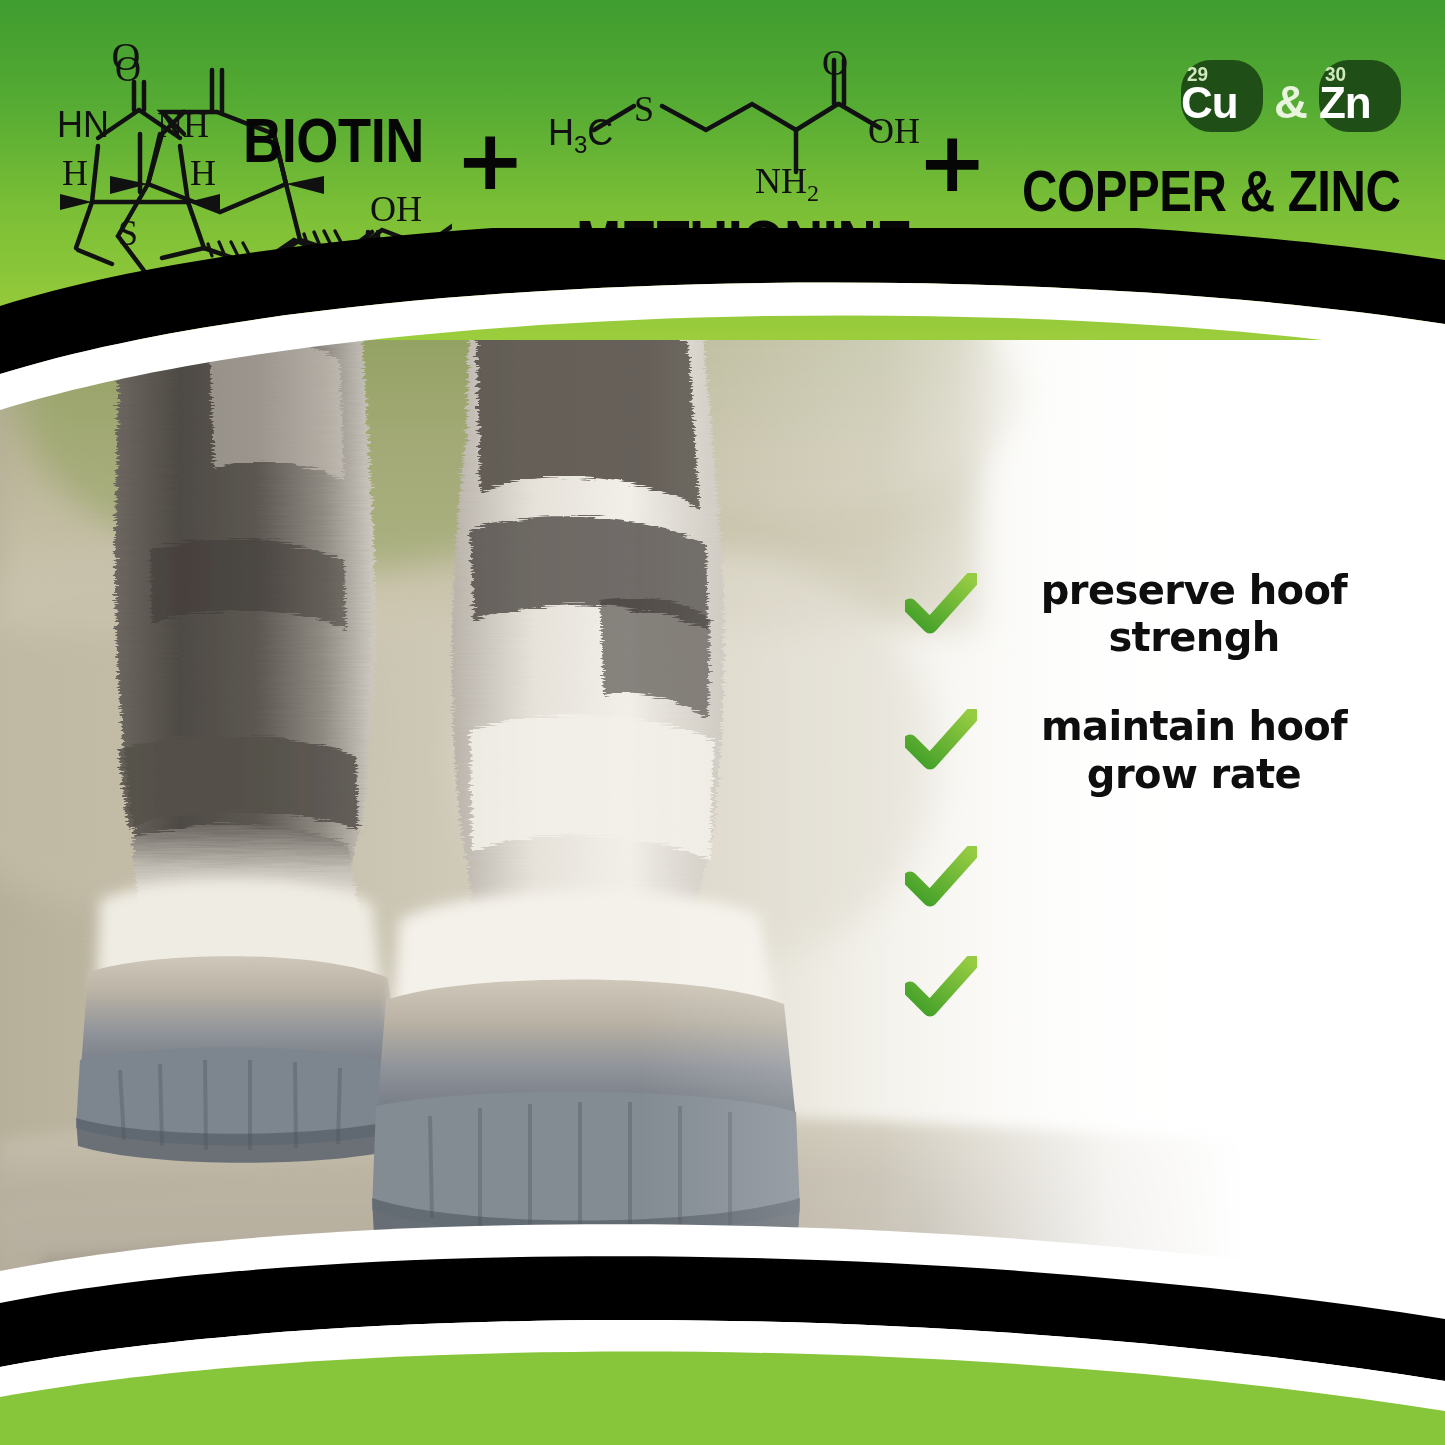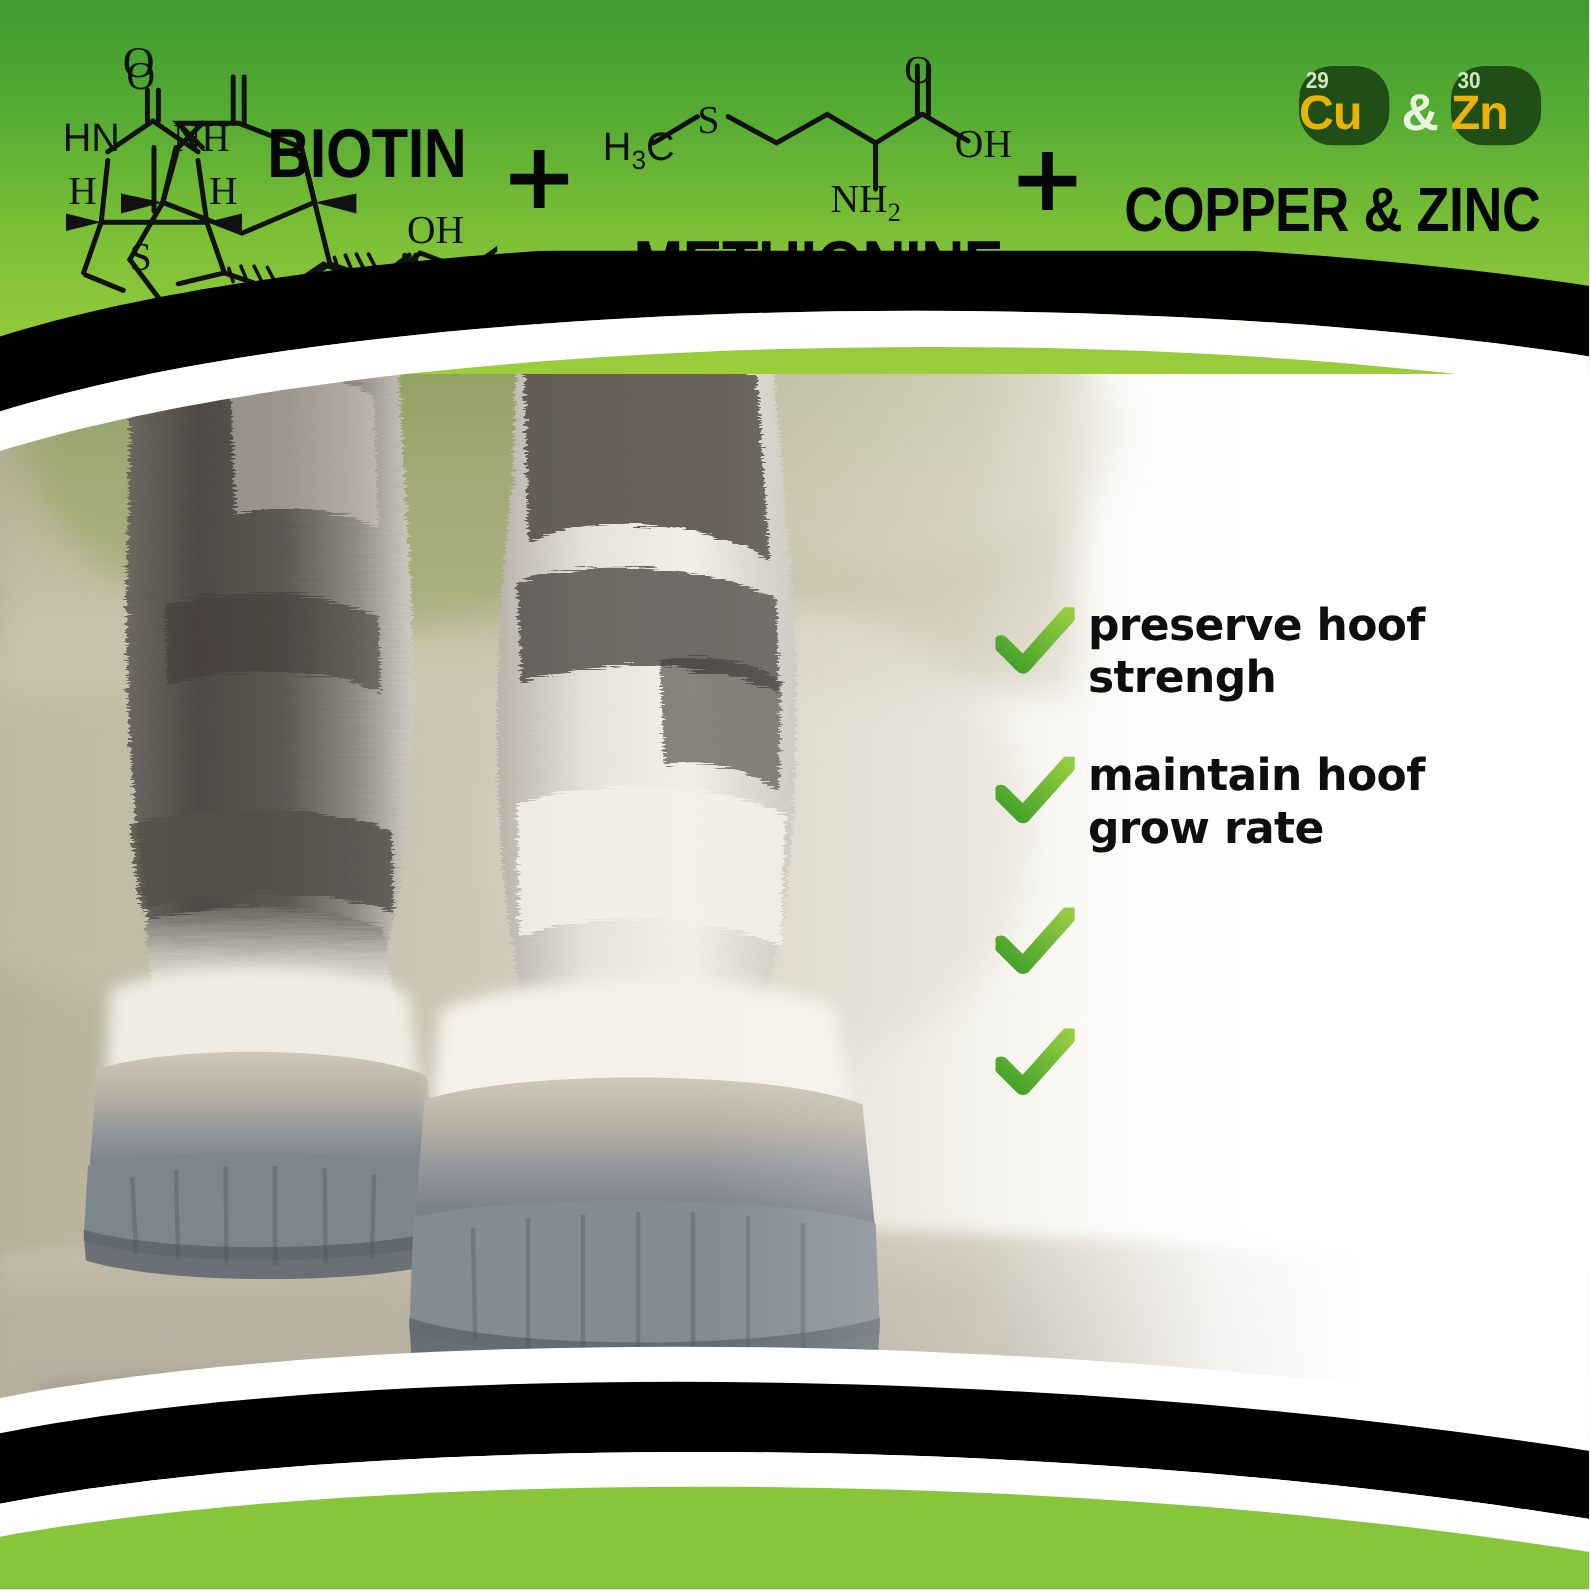--- a/index.html
+++ b/index.html
@@ -44,42 +44,42 @@
   .el-box{
     position:relative; width:82px; height:72px; background:#1f4e16;
     display:flex; align-items:center; justify-content:flex-start;border-radius:30px;
   }
   .el-num{
     position:absolute; left:6px; top:2px; font-size:21px; font-weight:bold;
     color:#cfe9bd; font-family:"Liberation Sans", sans-serif; transform:scaleX(0.9);
     transform-origin:left top;
   }
   .el-sym{
-    font-size:44px; font-weight:bold; color:#eab308;
+    font-size:44px; font-weight:bold; color:#ffffff;
     font-family:"Liberation Sans", sans-serif; margin-top:14px; letter-spacing:-1px;
   }
   .el-amp{
     font-size:47px; font-weight:bold; color:#e8f4dd;
     font-family:"Liberation Sans", sans-serif; padding:0 5px; margin-top:10px;
   }
 
   
   .wave-top{ position:absolute; left:0; top:228px; width:1445px; height:240px; z-index:3; }
   .wave-bottom{ position:absolute; left:0; top:1175px; width:1445px; height:275px; z-index:6; }
 
   
   .photo-wrap{
     position:absolute; left:0; top:300px; width:1445px; height:1010px;
     z-index:1; overflow:hidden;
   }
   .photo{ position:absolute; inset:0; }
 
   
   .benefits{
-    position:absolute; left:905px; top:546px; width:520px; z-index:5;
+    position:absolute; left:905px; top:567px; width:520px; z-index:5;text-align:center;
   }
   .benefit-row{
     display:flex; align-items:flex-start; margin-bottom:42px;
   }
   .check{ flex:0 0 auto; width:72px; height:62px; margin-right:12px; margin-top:6px; }
   .benefit-text{
     font-family:"DejaVu Sans", sans-serif;
     font-size:40px; font-weight:bold; color:#0e0e0e;
     line-height:1.18; letter-spacing:-0.6px;
     max-width:410px;

